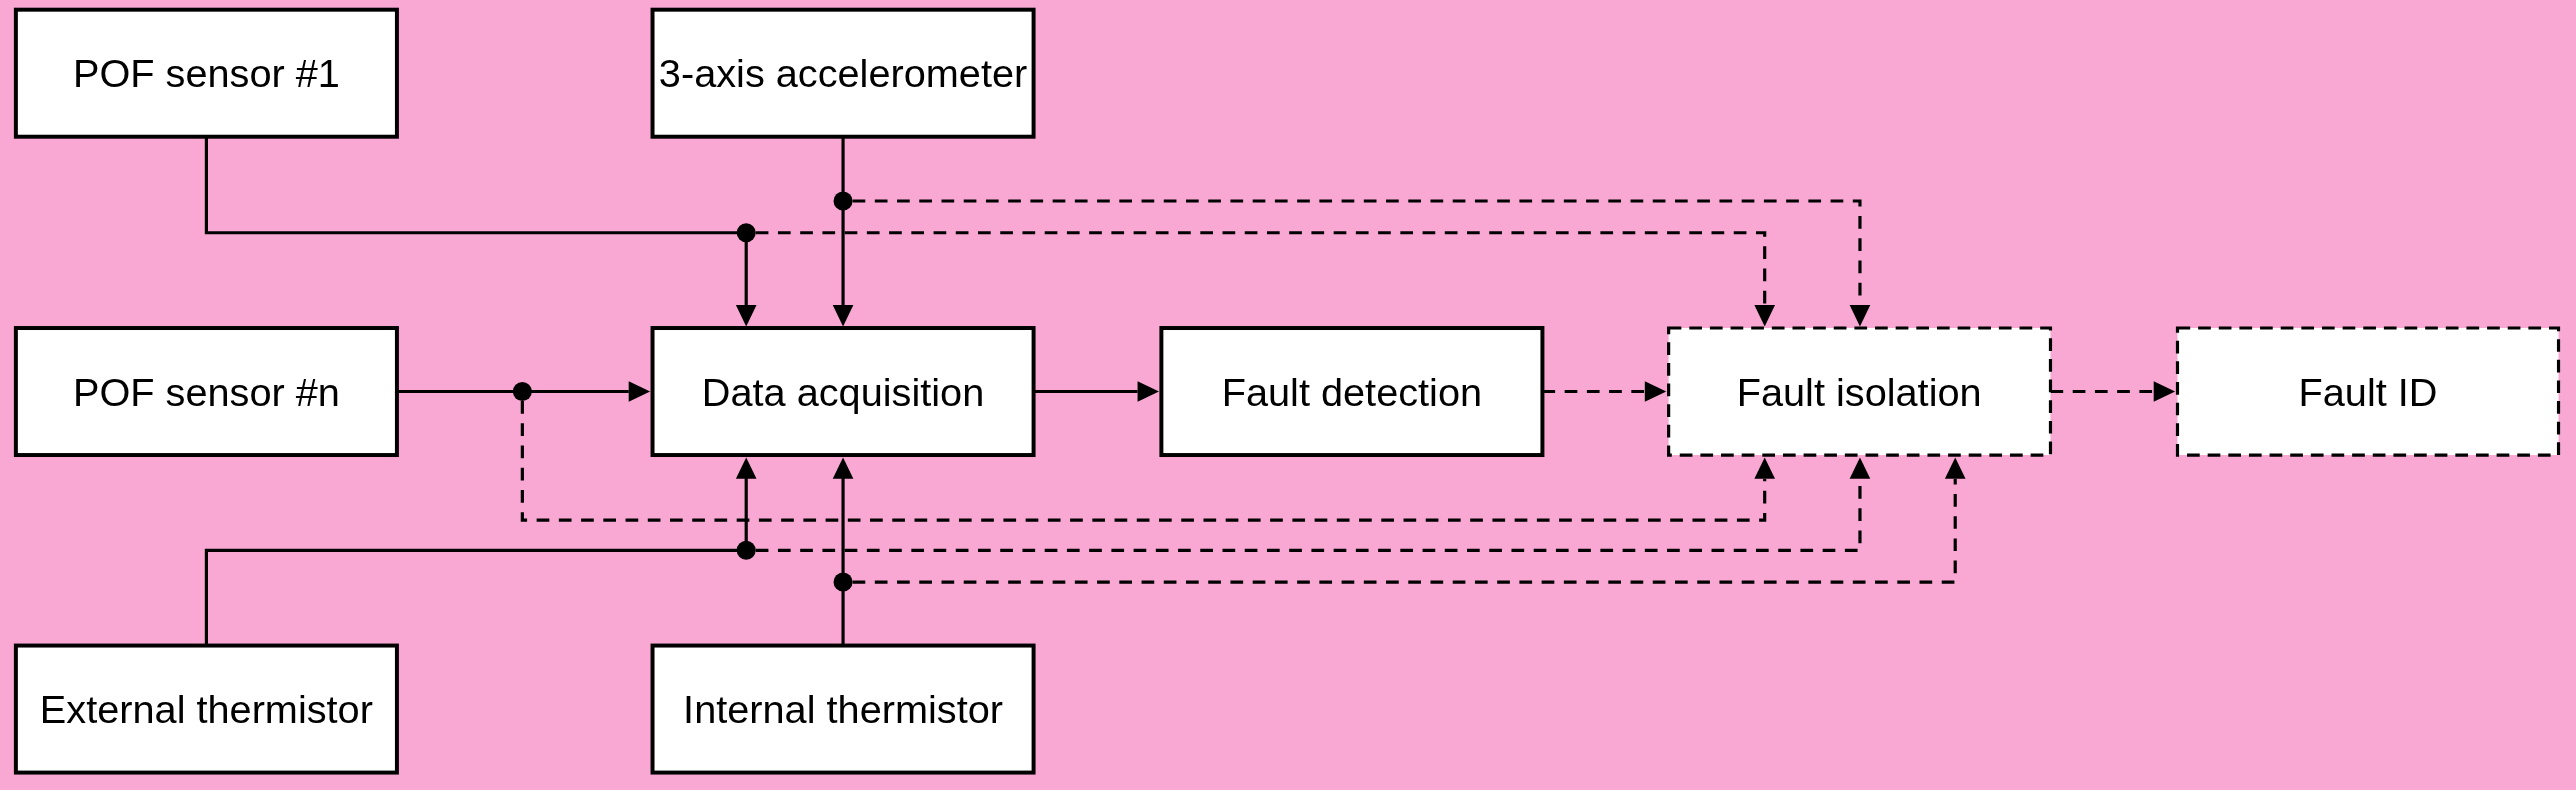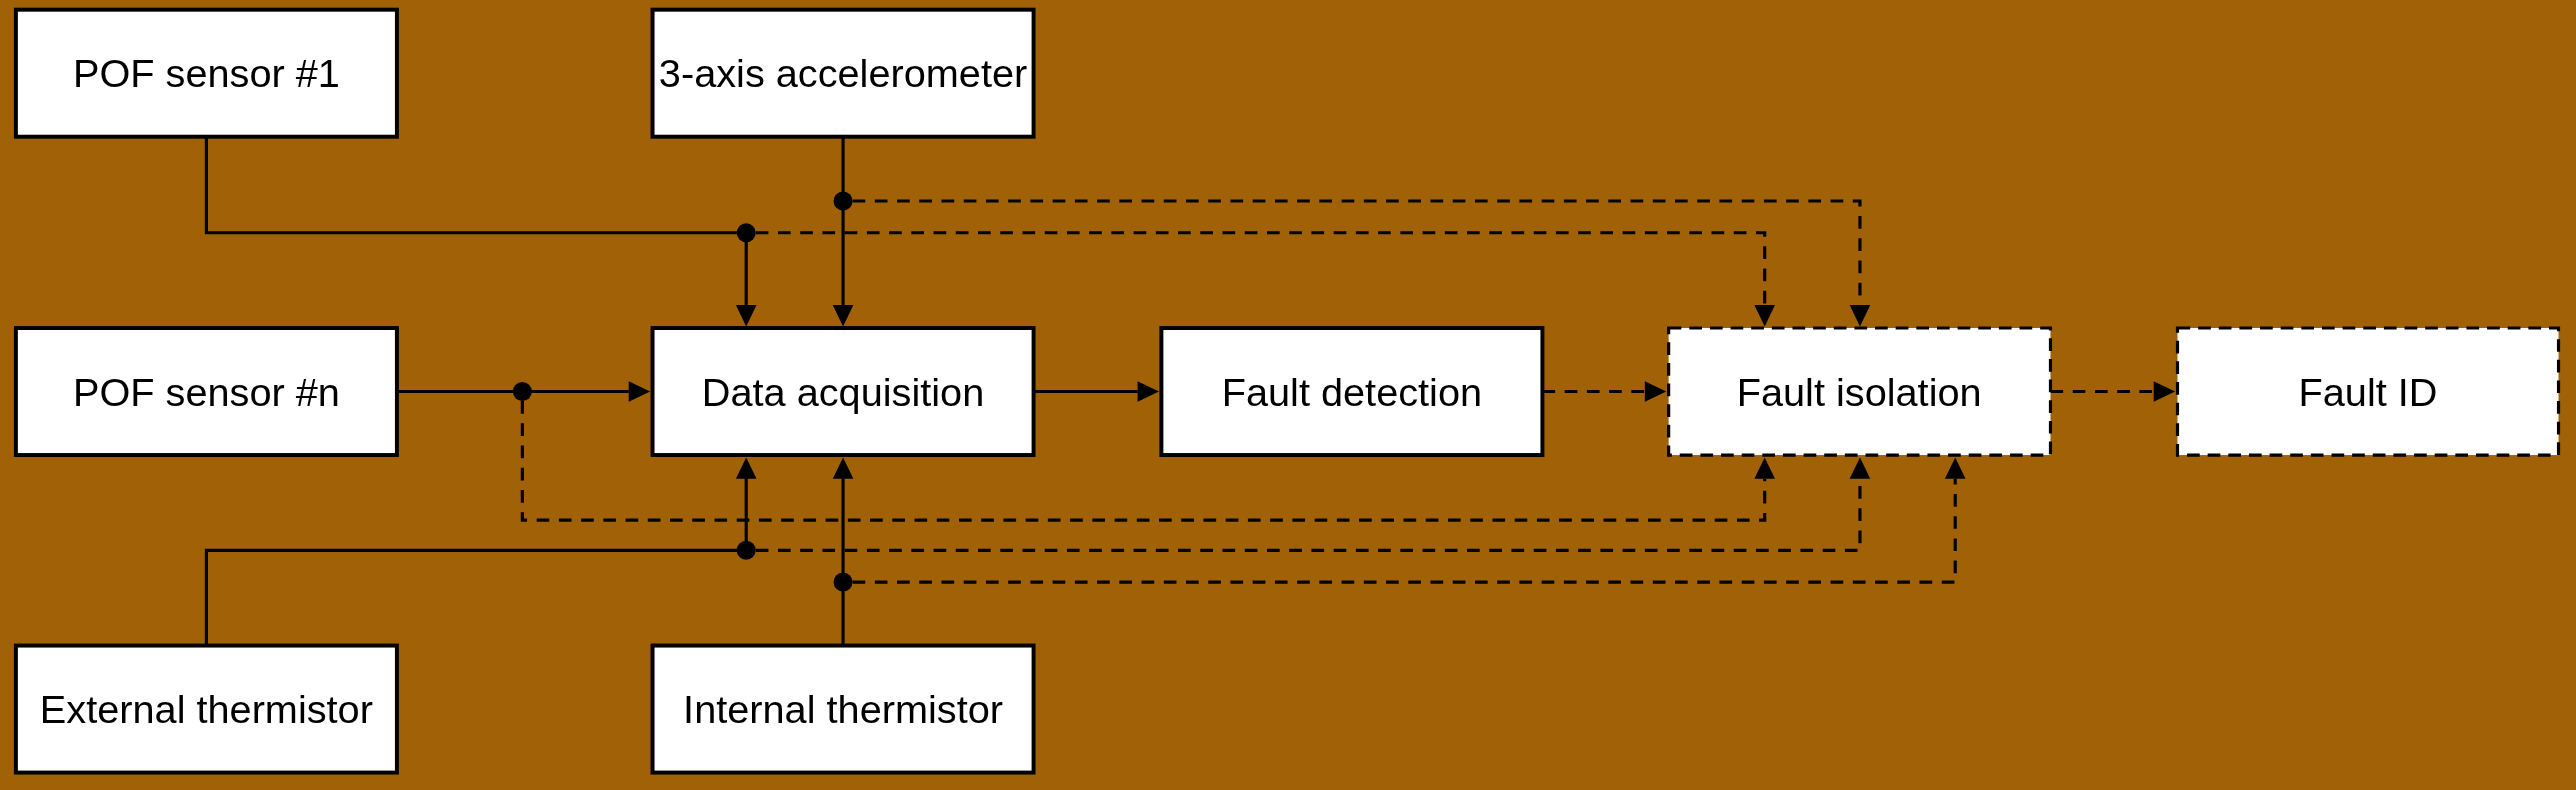--- a/index.html
+++ b/index.html
@@ -1,20 +1,20 @@
 <!DOCTYPE html>
 <html style="font-size:12.7px"><head>
 <meta charset="utf-8">
 <style>
   html, body { margin: 0; padding: 0; background: #ffffff; }
   .stage {
     position: relative;
     width: 2576px;
     height: 791px;
-    background: #a16207;
+    background: #f9a8d4;
     font-family: "Liberation Sans", sans-serif;
   }
   svg.diagram { display: block; width: 2576px; height: 791px; }
 
   .node-box {
     fill: #ffffff;
     stroke: #000000;
     stroke-width: 5;
   }
   .node-box.dashed {

